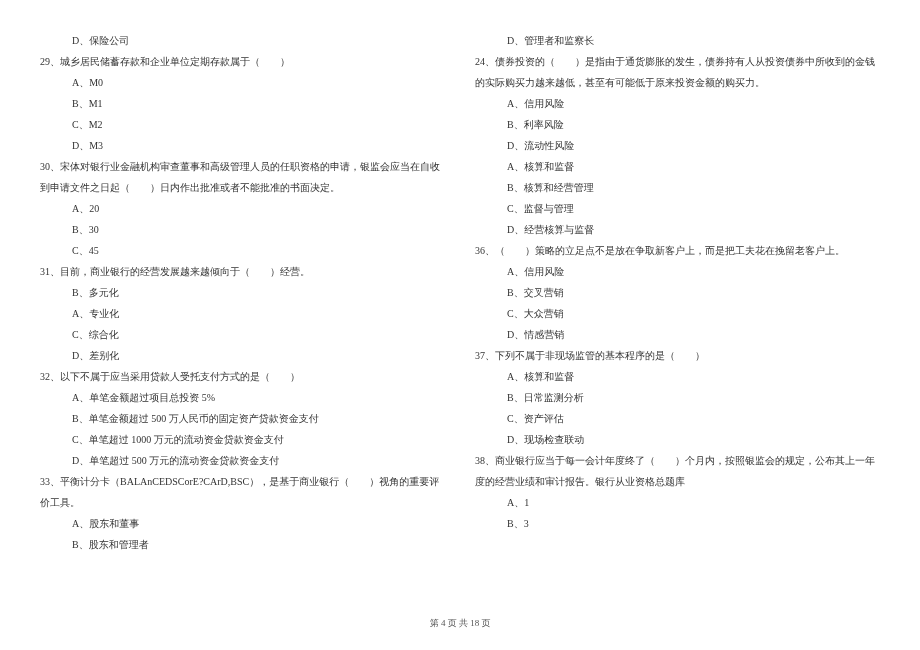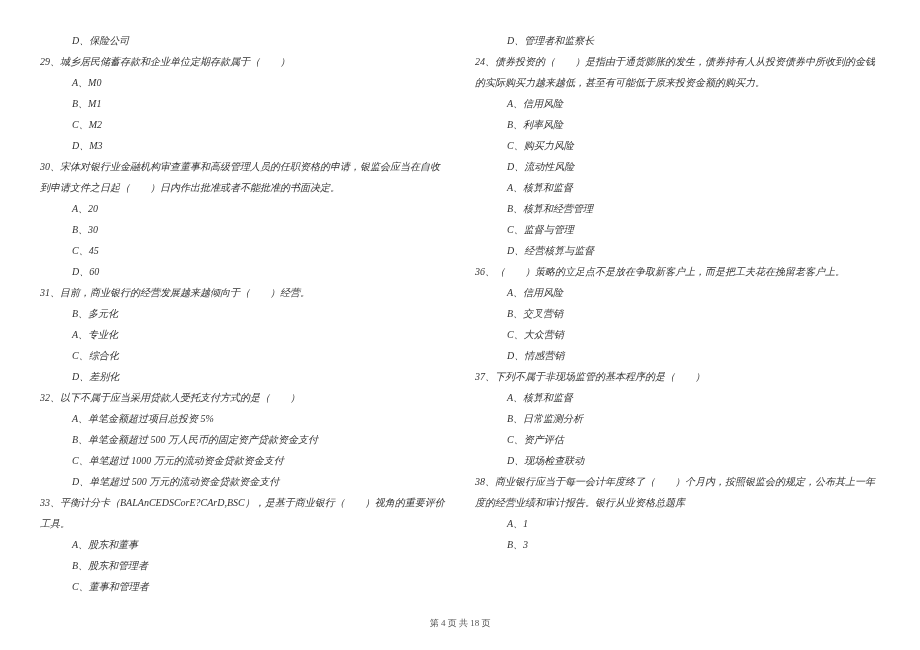--- a/index.html
+++ b/index.html
@@ -10,21 +10,20 @@
       font-family: "SimSun", "宋体", serif;
       font-size: 10px;
       color: #333;
       position: relative;
       padding: 30px 40px 40px 40px;
     }
     .columns {
       display: flex;
       gap: 30px;
       height: 560px;
-      font-style: italic;
     }
     .col {
       flex: 1;
       line-height: 2.1;
     }
     .q-text {
       white-space: normal;
     }
     .option {
       padding-left: 32px;
@@ -48,43 +47,40 @@
     <div class="option">D、保险公司</div>
     <div class="q-text">29、城乡居民储蓄存款和企业单位定期存款属于（　　）</div>
     <div class="option">A、M0</div>
     <div class="option">B、M1</div>
     <div class="option">C、M2</div>
     <div class="option">D、M3</div>
     <div class="q-text">30、宋体对银行业金融机构审查董事和高级管理人员的任职资格的申请，银监会应当在自收到申请文件之日起（　　）日内作出批准或者不能批准的书面决定。</div>
     <div class="option">A、20</div>
     <div class="option">B、30</div>
     <div class="option">C、45</div>
-    <div class="option">D、60</div>
     <div class="q-text">31、目前，商业银行的经营发展越来越倾向于（　　）经营。</div>
     <div class="option">B、多元化</div>
     <div class="option">A、专业化</div>
     <div class="option">C、综合化</div>
     <div class="option">D、差别化</div>
     <div class="q-text">32、以下不属于应当采用贷款人受托支付方式的是（　　）</div>
     <div class="option">A、单笔金额超过项目总投资 5%</div>
     <div class="option">B、单笔金额超过 500 万人民币的固定资产贷款资金支付</div>
     <div class="option">C、单笔超过 1000 万元的流动资金贷款资金支付</div>
     <div class="option">D、单笔超过 500 万元的流动资金贷款资金支付</div>
     <div class="q-text">33、平衡计分卡（BALAnCEDSCorE?CArD,BSC），是基于商业银行（　　）视角的重要评价工具。</div>
     <div class="option">A、股东和董事</div>
     <div class="option">B、股东和管理者</div>
-    <div class="option">C、董事和管理者</div>
   </div>
 
   <div class="col">
     <div class="option">D、管理者和监察长</div>
     <div class="q-text">24、债券投资的（　　）是指由于通货膨胀的发生，债券持有人从投资债券中所收到的金钱的实际购买力越来越低，甚至有可能低于原来投资金额的购买力。</div>
     <div class="option">A、信用风险</div>
     <div class="option">B、利率风险</div>
-    <div class="option">C、购买力风险</div>
     <div class="option">D、流动性风险</div>
     <div class="option">A、核算和监督</div>
     <div class="option">B、核算和经营管理</div>
     <div class="option">C、监督与管理</div>
     <div class="option">D、经营核算与监督</div>
     <div class="q-text">36、（　　）策略的立足点不是放在争取新客户上，而是把工夫花在挽留老客户上。</div>
     <div class="option">A、信用风险</div>
     <div class="option">B、交叉营销</div>
     <div class="option">C、大众营销</div>
     <div class="option">D、情感营销</div>

